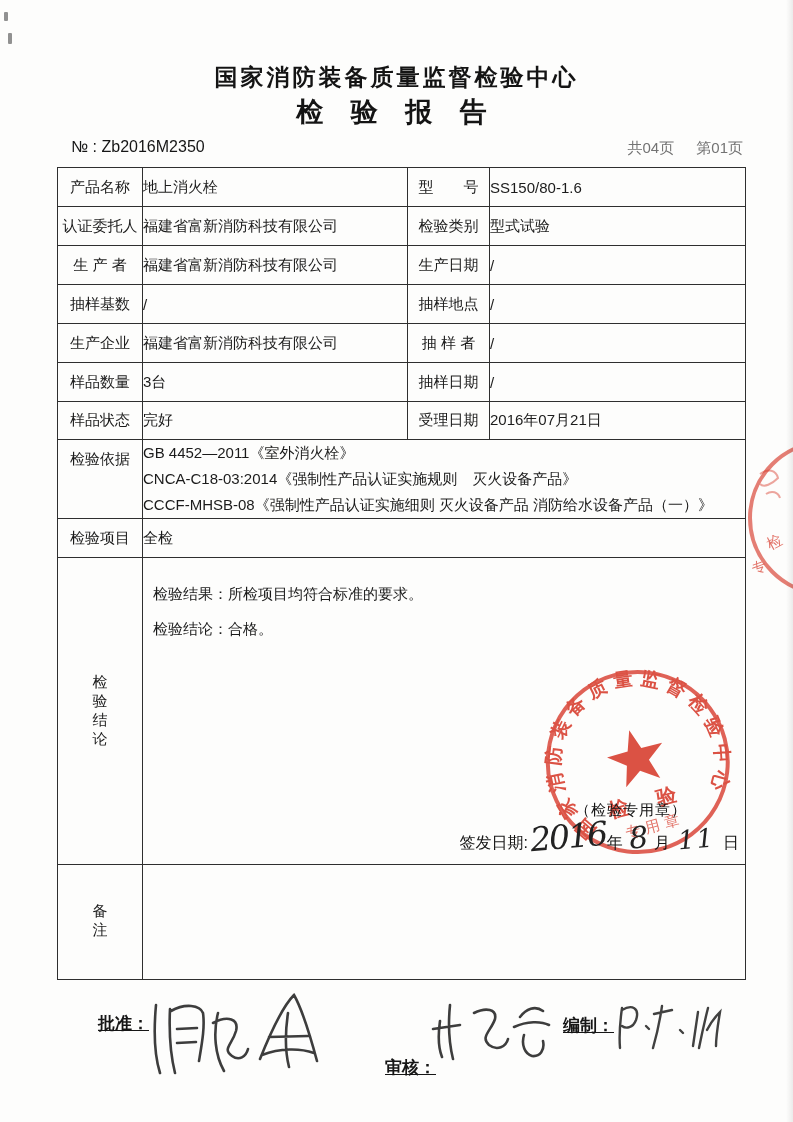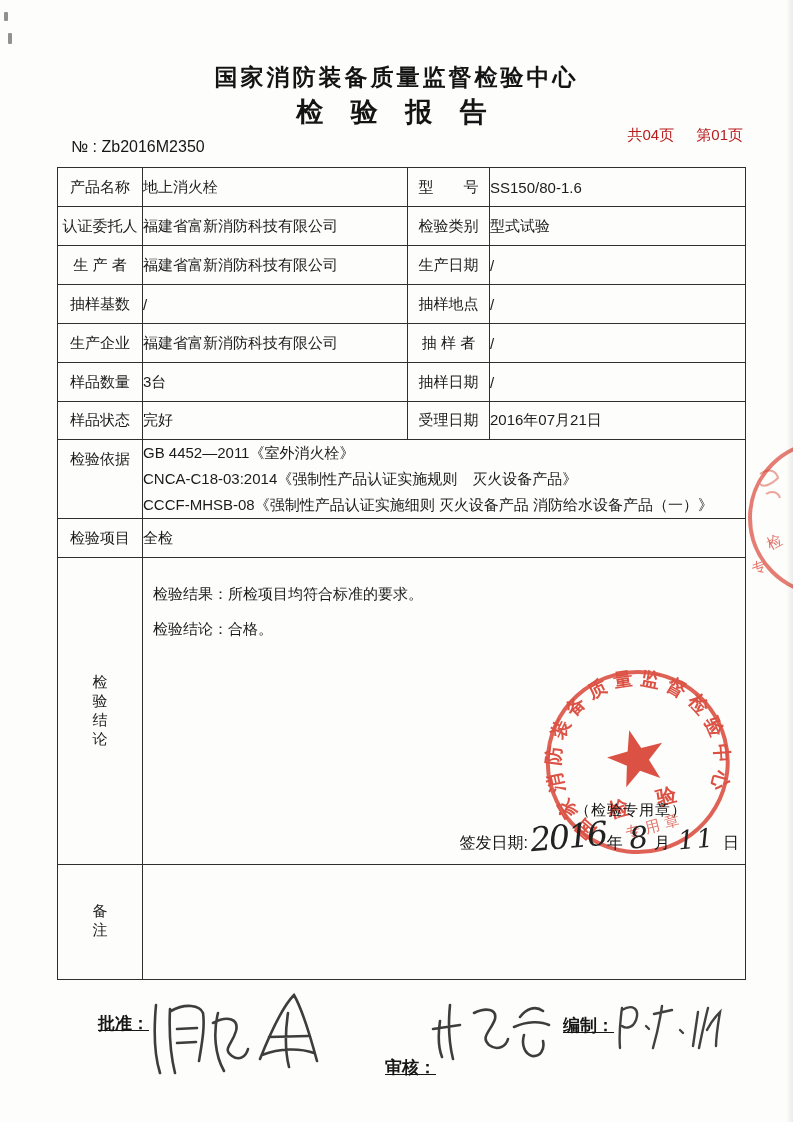--- a/index.html
+++ b/index.html
@@ -11,21 +11,21 @@
   }
   .edge-shade{position:absolute;right:0;top:0;width:7px;height:100%;
     background:linear-gradient(to right,rgba(0,0,0,0),rgba(0,0,0,0.07));}
   .speck{position:absolute;background:#4a4a4a;opacity:.6;border-radius:1px;}
 
   .org-title{position:absolute;top:62px;left:0;width:100%;text-align:center;
     font-size:23px;font-weight:700;letter-spacing:3px;color:#141414;}
   .report-title{position:absolute;top:94px;left:0;width:100%;text-align:center;
     font-size:27px;font-weight:700;letter-spacing:10px;color:#141414;}
   .no-line{position:absolute;top:138px;left:71px;font-size:16px;color:#161616;}
-  .page-line{position:absolute;top:126px;right:50px;font-size:15px;color:#b91c1c;}
+  .page-line{position:absolute;top:139px;right:50px;font-size:15px;color:#737373;}
   .page-line span{margin-left:18px;}
 
   table.report{
     position:absolute;left:57px;top:167px;width:688px;
     border-collapse:collapse;table-layout:fixed;
   }
   table.report td{
     border:1.6px solid #2f2f2f;font-size:15px;color:#1b1b1b;
     padding:0;vertical-align:middle;
   }

